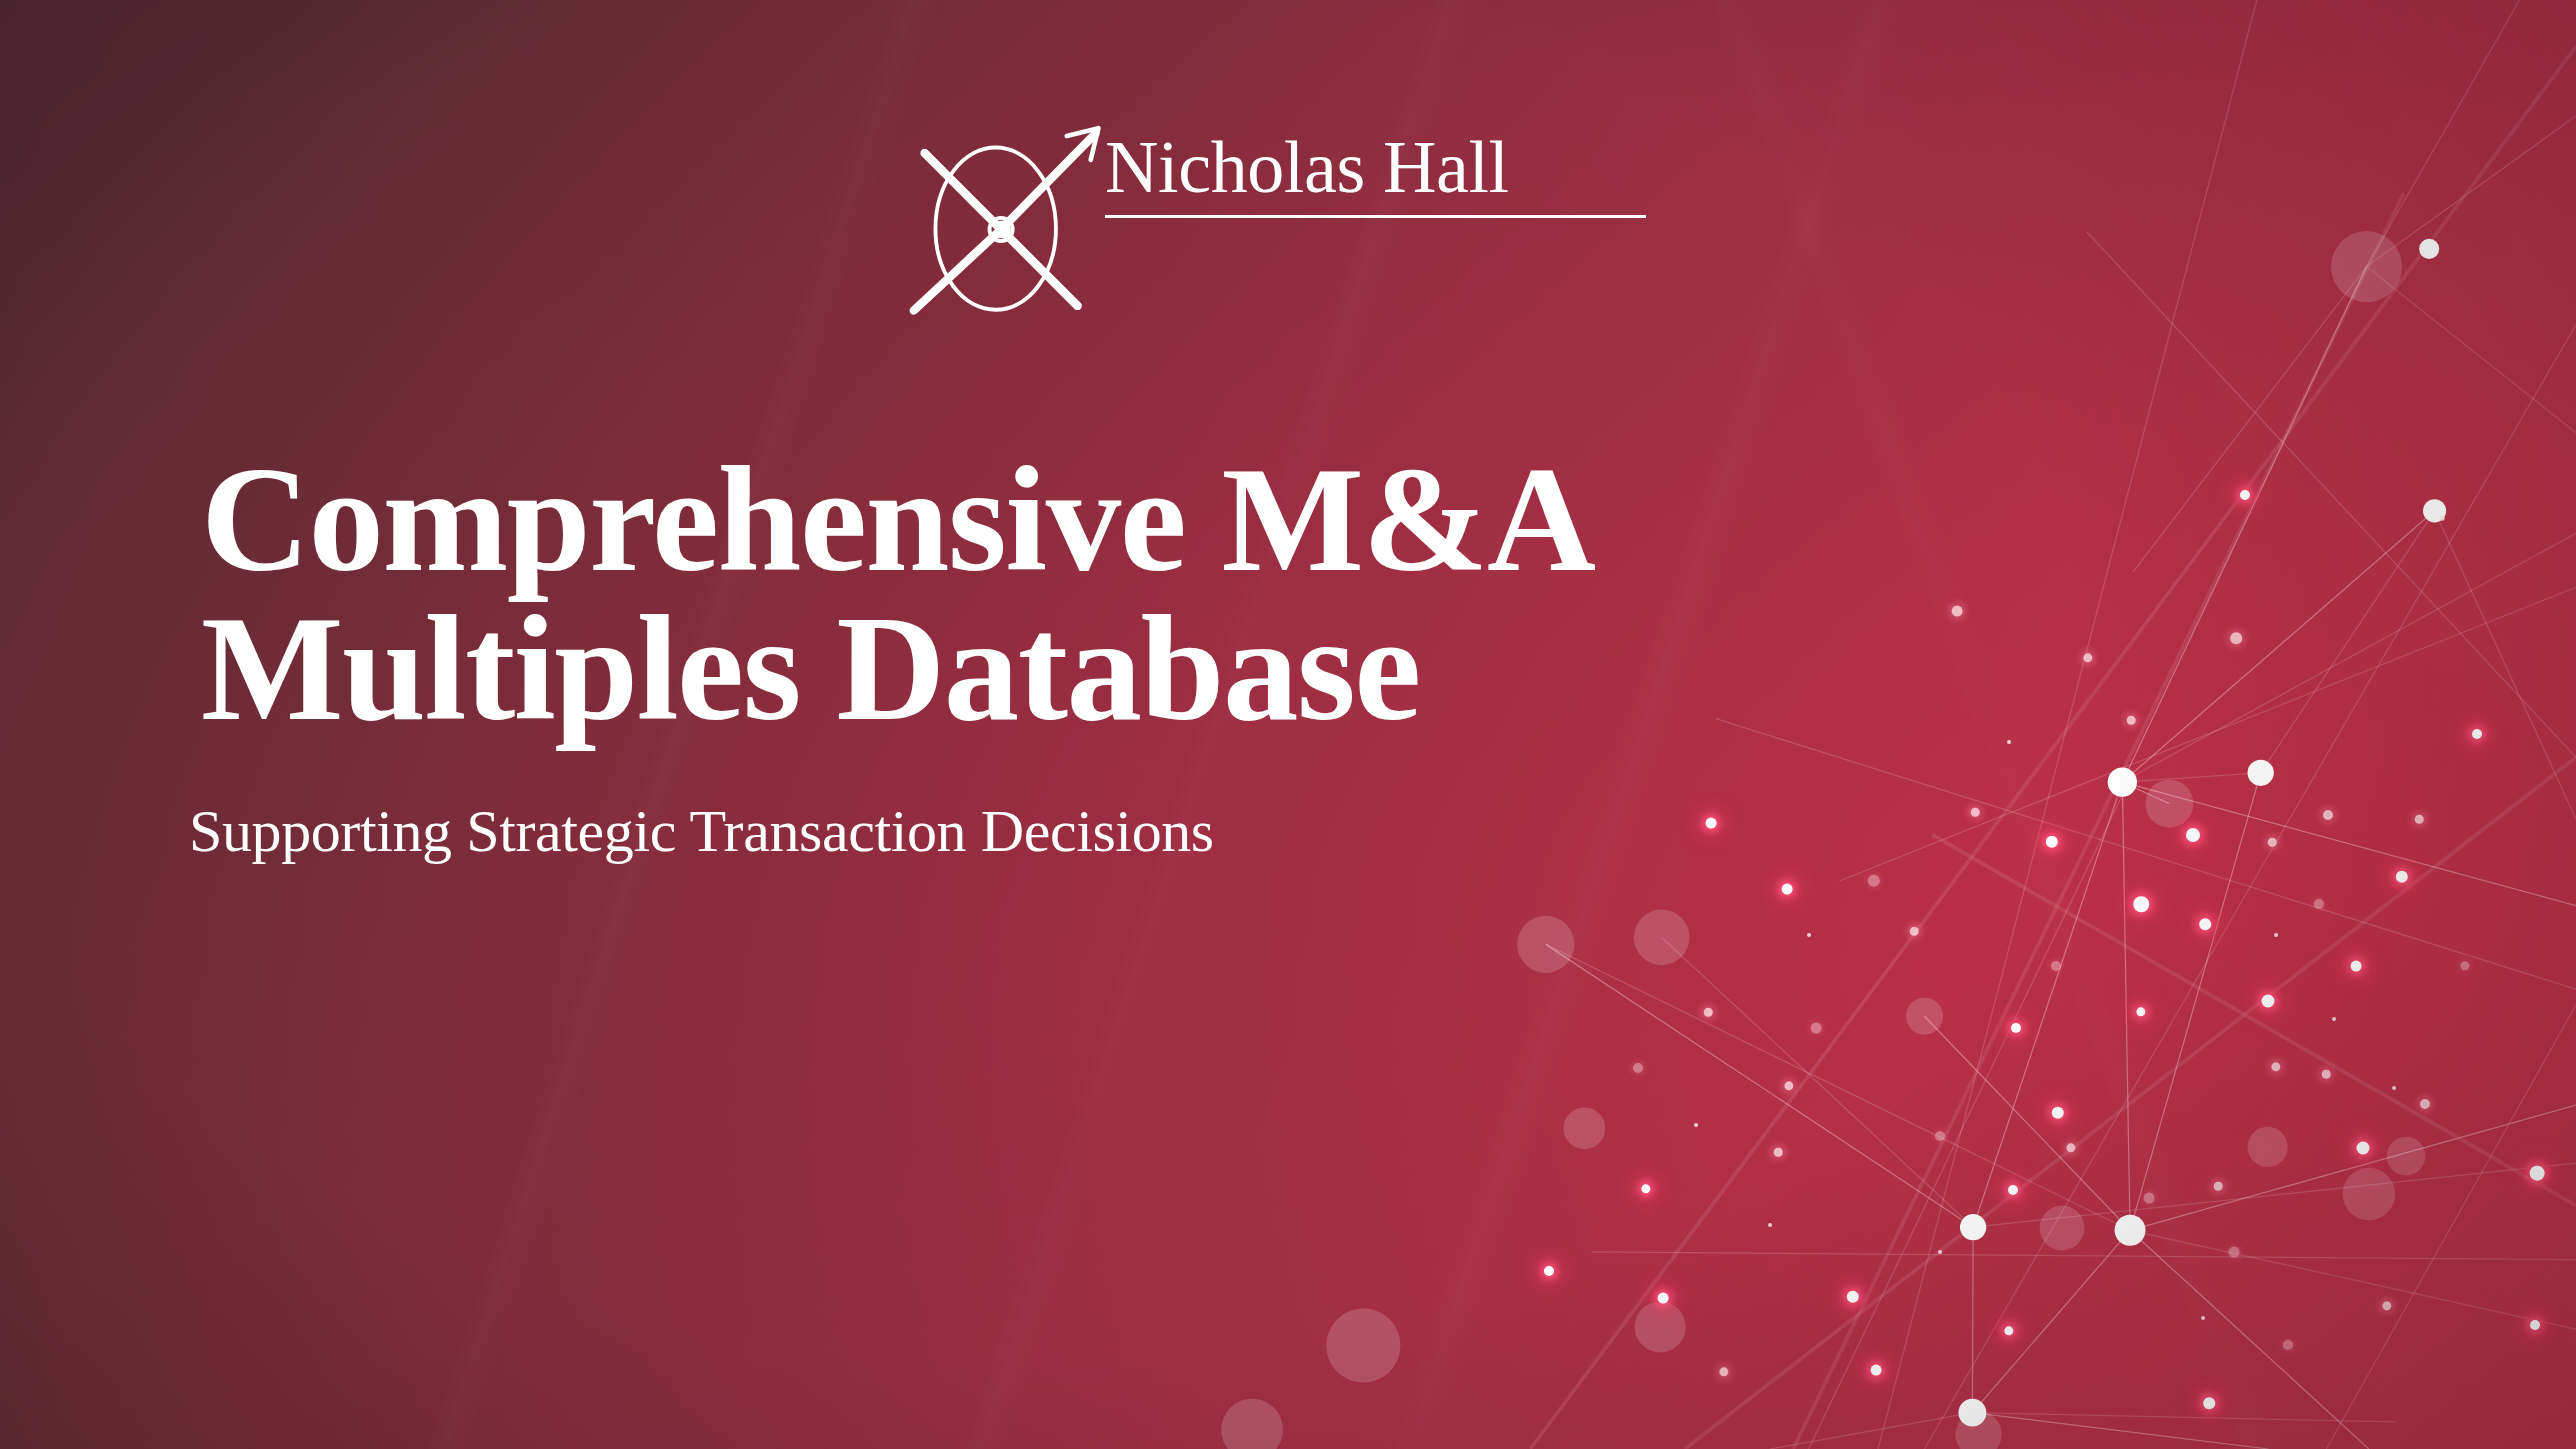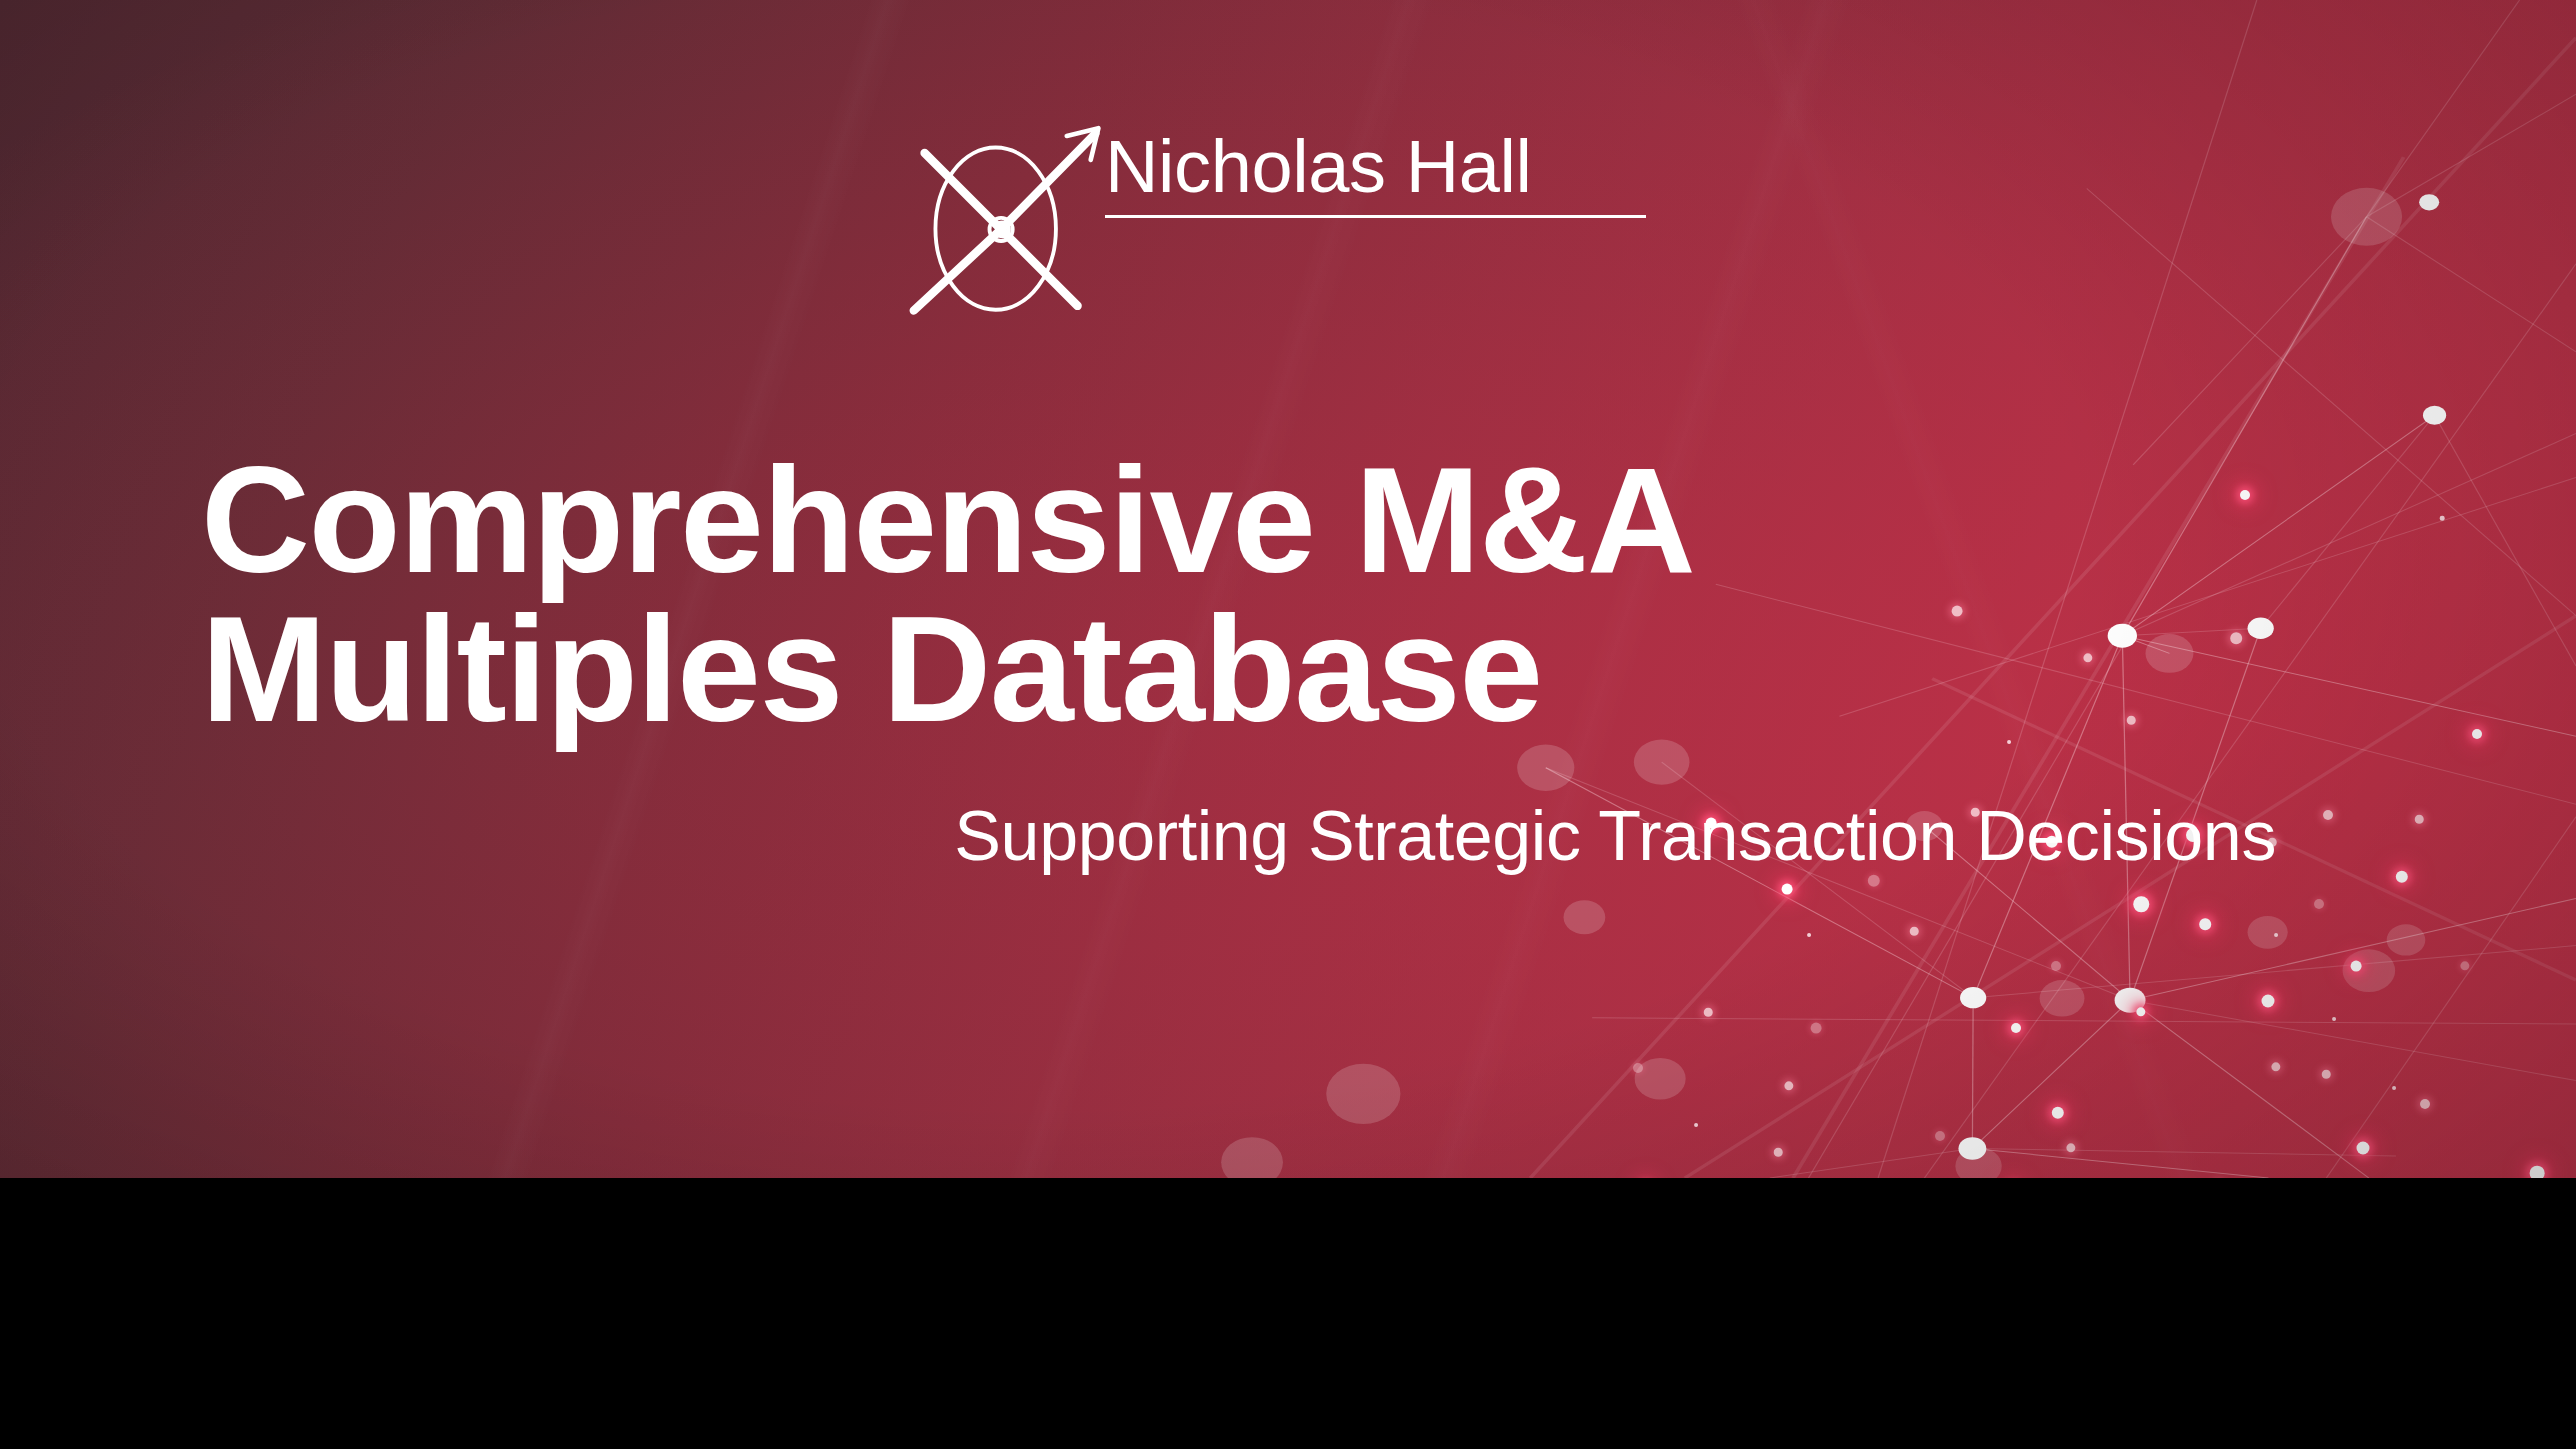--- a/index.html
+++ b/index.html
@@ -1,23 +1,23 @@
 <!DOCTYPE html>
 <html style="font-size:12.4px"><head>
 <meta charset="utf-8">
 <style>
   html,body{margin:0;padding:0;background:#000;}
   *{box-sizing:border-box;}
 
   .slide{
     position:relative;
     width:2576px;
-    height:1178px;
+    height:1449px;
     overflow:hidden;
-    font-family:Liberation Sans, sans-serif;
+    font-family:Liberation Serif, serif;
     background:
       radial-gradient(ellipse 150% 120% at 88% 62%, rgba(196,48,72,0.70) 0%, rgba(196,48,72,0.30) 38%, rgba(196,48,72,0) 72%),
       linear-gradient(112deg, #4E2730 0%, #5C2B34 16%, #752B38 36%, #8E2E3F 56%, #A43044 74%, #B13348 88%, #B8354B 100%);
   }
 
   
   .sheen{
     position:absolute; inset:0; pointer-events:none;
     background:
       linear-gradient(108deg, rgba(255,255,255,0.000) 29.4%, rgba(255,255,255,0.022) 30.0%, rgba(255,255,255,0.000) 30.8%),
@@ -63,22 +63,22 @@
   .logo-rule{ margin-top:11.6px; width:541px; height:3.1px; background:#fff; }
 
   
   .copy{ position:absolute; left:189px; top:433px; width:2087px; }
   .headline{
     color:#fff; font-weight:700; font-size:151px; line-height:0.99;
     letter-spacing:-1.5px; margin:12px; white-space:nowrap;
   }
   .headline .l2{ display:block; }
   .subhead{
-    color:#fff; font-weight:400; font-size:70px; line-height:1.0;
-    letter-spacing:-0.4px; margin:57px 0 0 0; white-space:nowrap;text-align:right;
+    color:#fff; font-weight:400; font-size:60px; line-height:1.0;
+    letter-spacing:-0.4px; margin:57px 0 0 0; white-space:nowrap;
   }
 </style>
 </head>
 <body>
 
 <div class="slide">
 
   <div class="sheen"></div>
 
   <div class="network">

